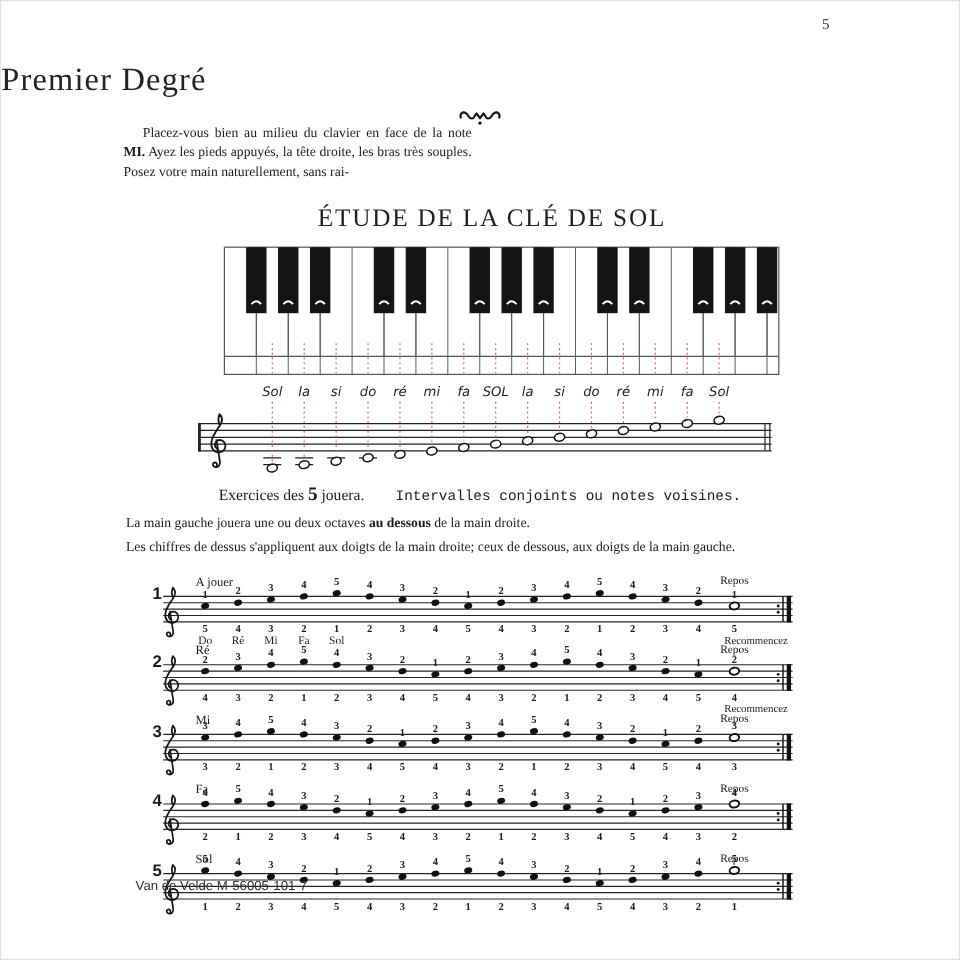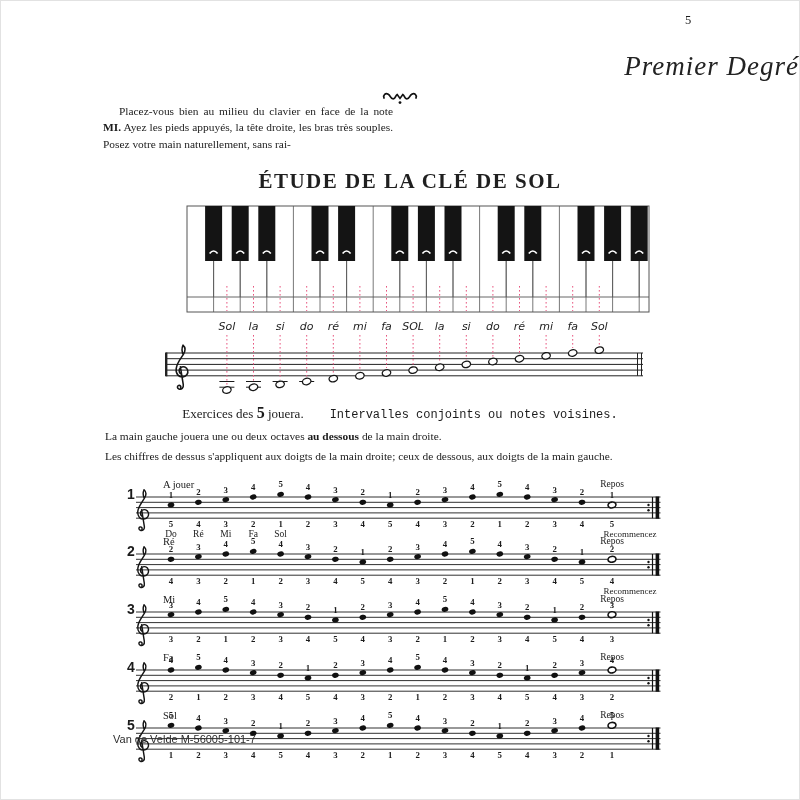--- a/index.html
+++ b/index.html
@@ -1,27 +1,27 @@
 <!DOCTYPE html>
 <html><head>
 <meta charset="utf-8">
 <style>
   html,body{margin:0;padding:0;background:#fff;}
   .page{position:relative;width:800px;height:800px;background:#fff;border:1px solid #e2e2e2;
         box-sizing:border-box;font-family:"Liberation Serif",serif;color:#1b1b1b;overflow:hidden;}
   .page-number{position:absolute;top:12px;left:684px;font-size:12.5px;}
-  .title{position:absolute;top:50px;left:0;right:0;text-align:right;font-size:27px;
-         font-weight:normal;letter-spacing:1px;margin:0;color:#222;font-style:italic;}
+  .title{position:absolute;top:50px;left:0;right:0;text-align:left;font-size:27px;
+         font-weight:normal;letter-spacing:1px;margin:0;color:#222;}
   .ornament{position:absolute;top:89px;left:50%;transform:translateX(-50%);}
   .intro{position:absolute;top:102px;left:102px;width:598px;display:flex;gap:17px;
          font-size:11.4px;line-height:1.44;text-align:justify;flex-direction:column;}
   .intro p{margin:0;width:290px;}
   .intro .left{text-indent:16px;}
   .etude{position:absolute;top:168px;left:0;right:0;text-align:center;font-size:21px;
-         font-weight:bold;letter-spacing:1.5px;margin:0;color:#1f1f1f;padding-left:20px;}
+         font-weight:normal;letter-spacing:1.5px;margin:0;color:#1f1f1f;padding-left:20px;}
   #music-top{position:absolute;left:150px;top:200px;width:520px;height:200px;}
   .ex-header{position:absolute;top:403px;left:0;right:0;text-align:center;}
   .exh-a{font-size:13px;}
   .exh-b{font-size:16px;font-weight:bold;}
   .exh-sub{font-size:12px;margin-left:26px;font-family:Liberation Mono, monospace;}
   .instructions{position:absolute;top:427px;left:104px;width:606px;font-size:11.4px;}
   .instructions p{margin:0 0 3.5px 0;line-height:1.45;}
   .exrow{position:absolute;left:118px;width:562px;height:60px;}
   .exrow svg{overflow:visible;}
   .footer{position:absolute;top:732px;left:112px;font-size:11px;

